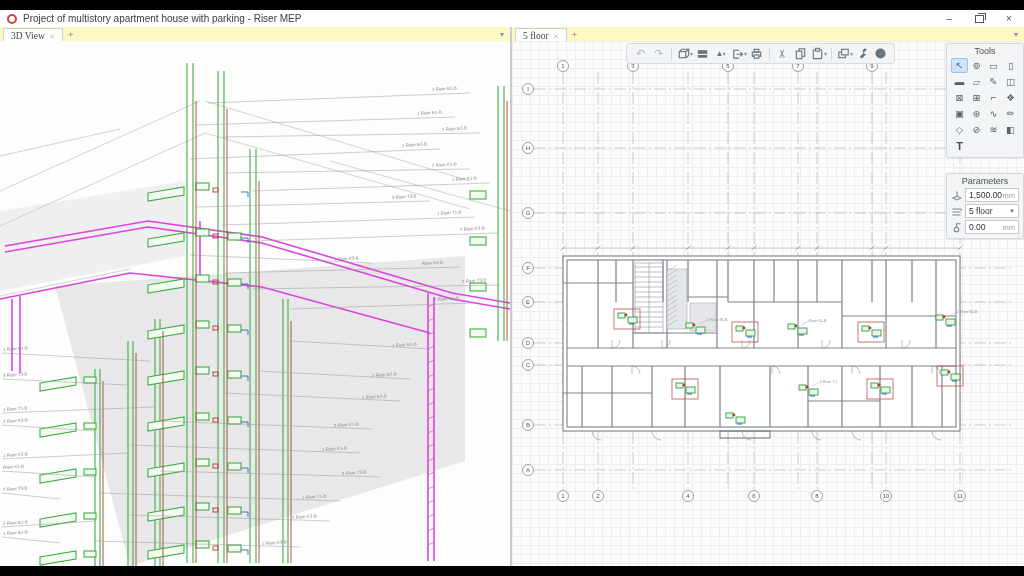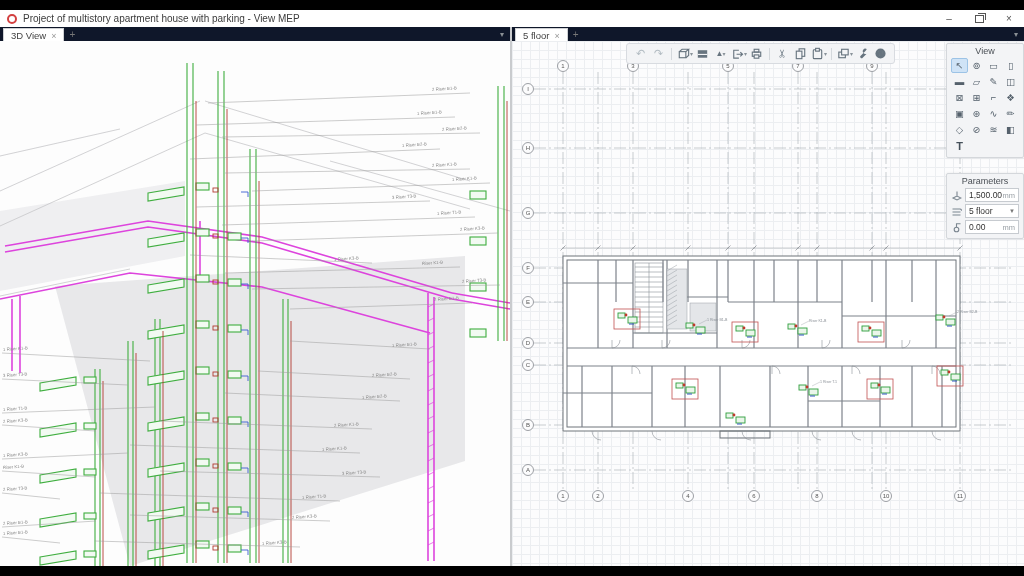--- a/index.html
+++ b/index.html
@@ -8,21 +8,21 @@
   #app{position:absolute;left:0;right:0;top:10px;height:556px;background:#fff;}
   
   #titlebar{position:absolute;left:0;top:0;right:0;height:17px;background:#fff;border-bottom:1px solid #e9e9e9;
     display:flex;align-items:center;font-size:10px;color:#3c3c3c;}
   #appicon{width:10px;height:10px;border-radius:50%;border:2.5px solid #d34040;box-sizing:border-box;margin:0 6px 0 7px;}
   #wincontrols{margin-left:auto;display:flex;align-items:center;height:100%;}
   .winbtn{width:30px;height:100%;display:flex;align-items:center;justify-content:center;color:#555;font-size:10px;}
   .winbtn .restore{width:7px;height:6px;border:1px solid #555;position:relative;background:#fff;}
   .winbtn .restore:before{content:"";position:absolute;left:2px;top:-3px;width:7px;height:6px;border:1px solid #555;border-bottom:none;border-left:none;}
   
-  .tabbar{position:absolute;top:17px;height:14px;background:#0f172a;border-bottom:1px solid #d6d8da;display:flex;align-items:stretch;font-size:9.5px;color:#444;}
+  .tabbar{position:absolute;top:17px;height:14px;background:#fef9c3;border-bottom:1px solid #d6d8da;display:flex;align-items:stretch;font-size:9.5px;color:#444;font-family:Liberation Serif, serif;}
   #tabbar-left{left:0;width:510px;}
   #tabbar-right{left:512px;width:512px;}
   .tab{background:#fff;border:1px solid #cfd1d4;border-bottom:none;display:flex;align-items:center;gap:5px;
     padding:0 7px;margin-left:3px;position:relative;top:1px;}
   .tab .close{color:#999;font-size:9px;}
   .newtab{width:16px;display:flex;align-items:center;justify-content:center;color:#777;font-size:10px;}
   .tabmenu{margin-left:auto;margin-right:6px;align-self:center;color:#8a8f94;font-size:8px;}
   .divider{position:absolute;top:17px;bottom:0;left:510px;width:2px;background:#c9cbce;}
   
   #pane3d{position:absolute;left:0;top:31px;width:510px;height:525px;background:#fdfdfd;overflow:hidden;}
@@ -58,21 +58,21 @@
   svg text{font-family:"Liberation Sans","DejaVu Sans",sans-serif;}
 </style>
 </head>
 <body>
 
 <div id="stage">
   <div id="app">
 
     <div id="titlebar">
       <span id="appicon"></span>
-      <span>Project of multistory apartment house with parking - View MEP</span>
+      <span>Project of multistory apartment house with parking - Riser MEP</span>
       <span id="wincontrols">
         <span class="winbtn">–</span>
         <span class="winbtn">
             <span class="restore"></span>
           </span>
         <span class="winbtn">×</span>
       </span>
     </div>
 
     <div id="tabbar-left" class="tabbar">
@@ -605,21 +605,21 @@
           </span>
           <span class="tbtn">
             <svg viewBox="0 0 16 16">
               <circle cx="8" cy="8" r="5.4" fill="currentColor" stroke="none"></circle>
               <text x="8" y="10.8" font-size="8.5" fill="#f3f4f6" text-anchor="middle" font-weight="bold">?</text>
             </svg>
           </span>
         </div>
 
       <div id="tools-panel" class="panel">
-        <div class="panel-title">View</div>
+        <div class="panel-title">Tools</div>
         <div id="tools-grid">
             <span class="tool selected">↖</span>
             <span class="tool">⊚</span>
             <span class="tool">▭</span>
             <span class="tool">▯</span>
             <span class="tool">▬</span>
             <span class="tool">▱</span>
             <span class="tool">✎</span>
             <span class="tool">◫</span>
             <span class="tool">⊠</span>

